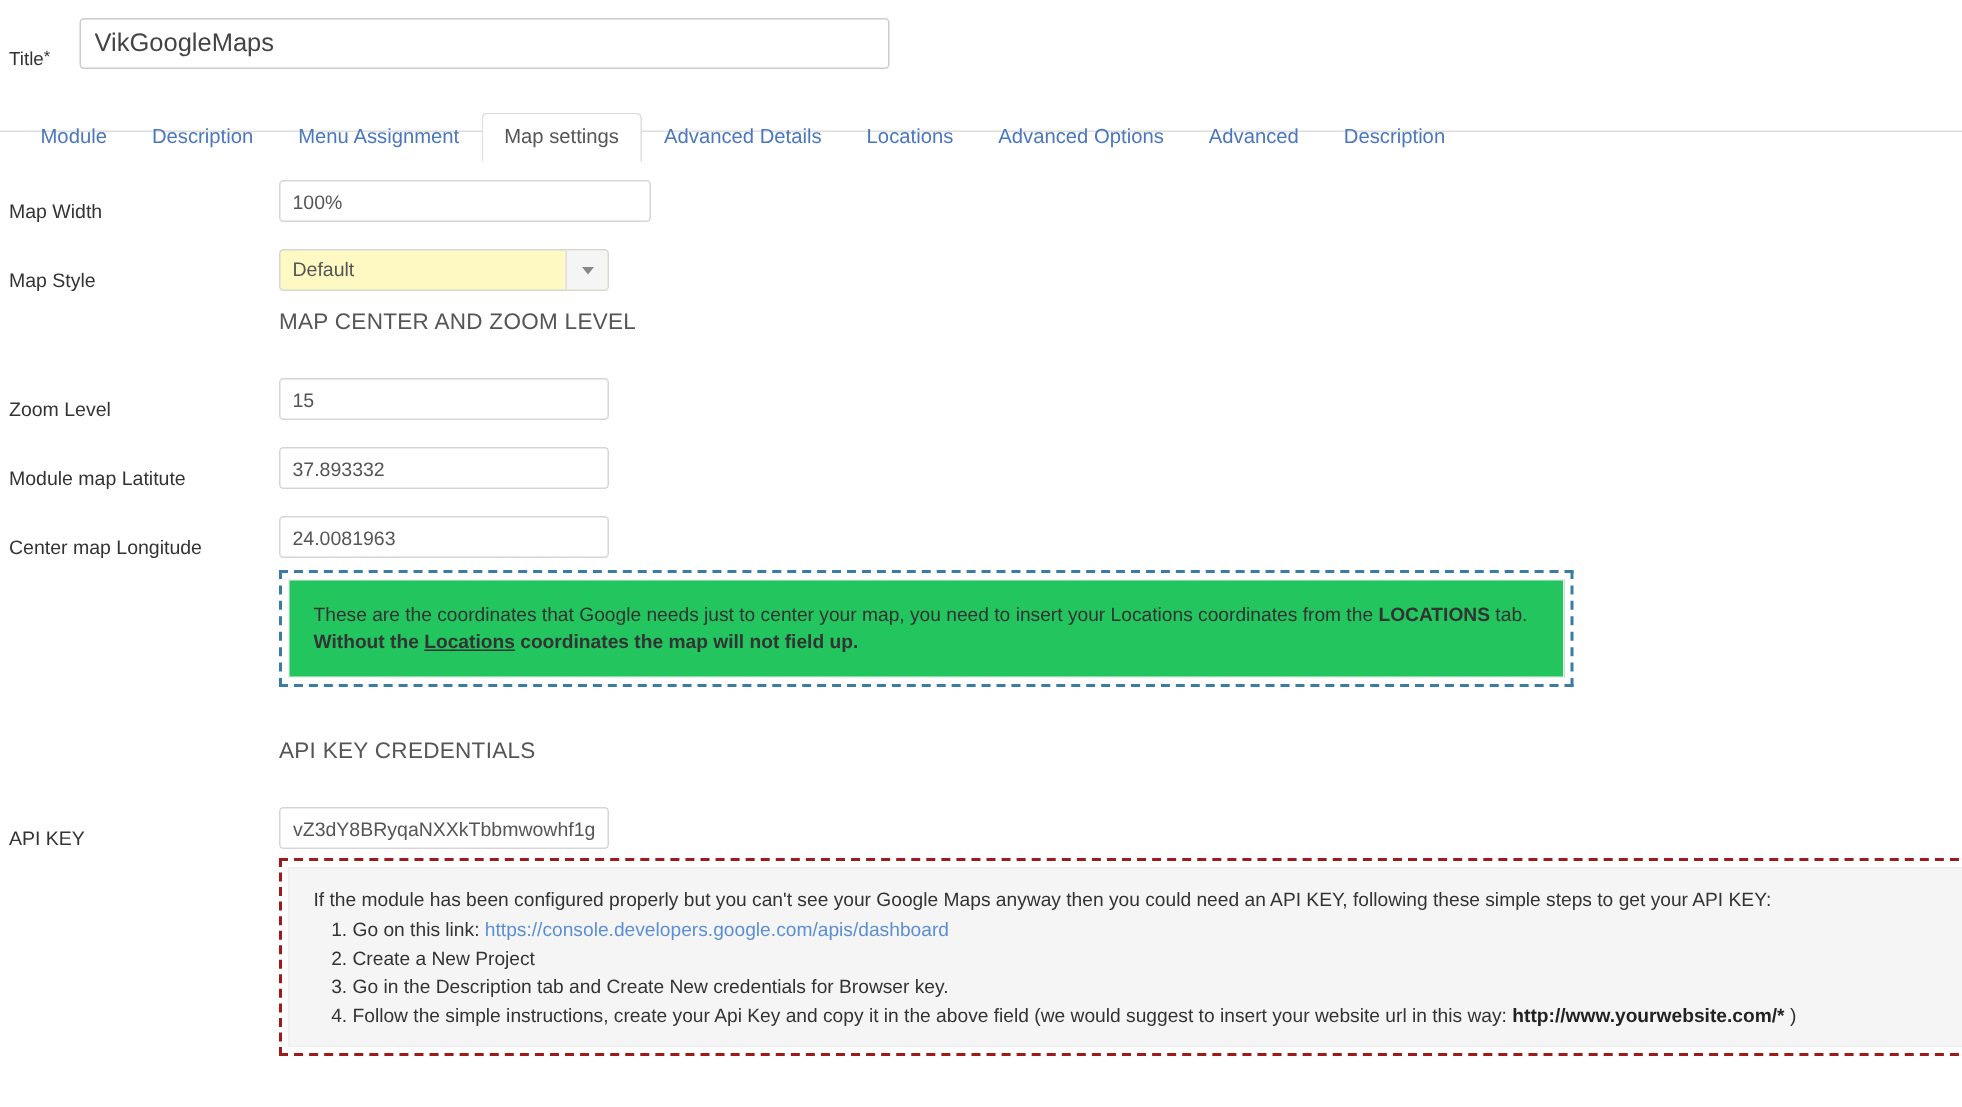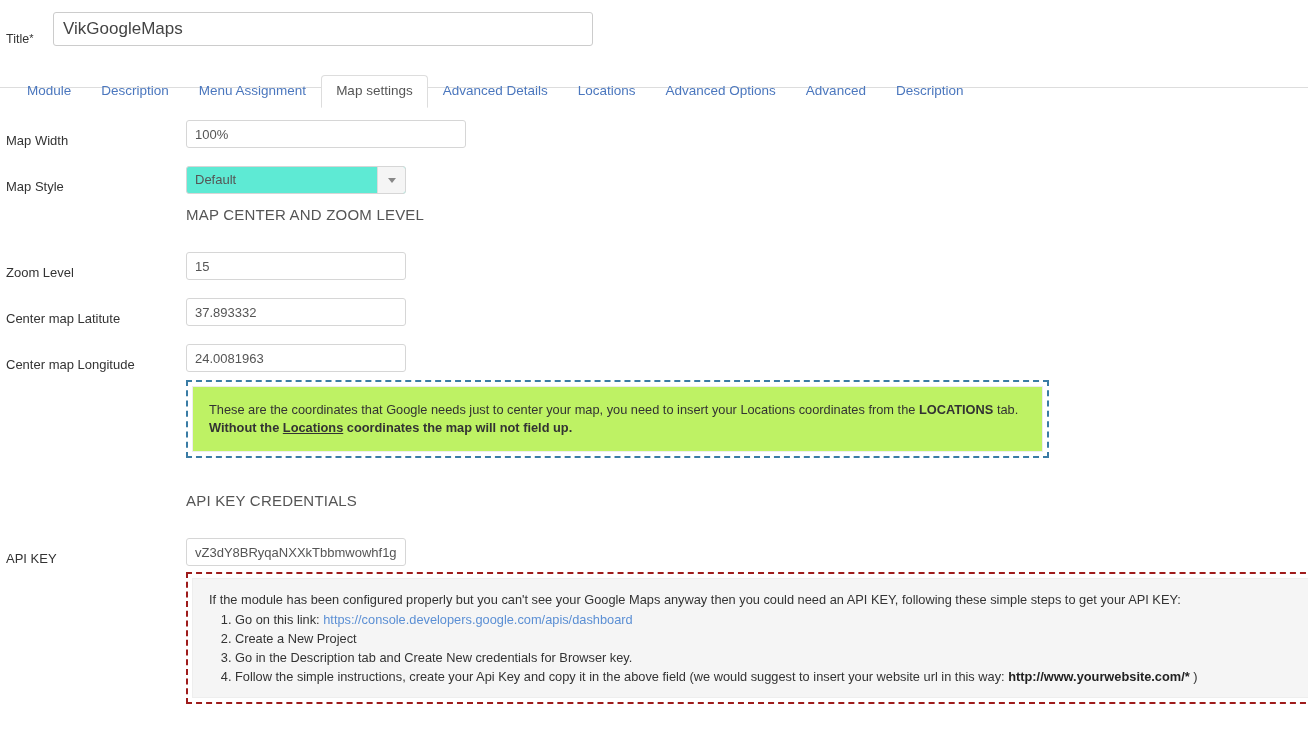--- a/index.html
+++ b/index.html
@@ -104,32 +104,32 @@
     box-sizing: border-box;
     border: 1px solid #d6d6d6;
     border-radius: 3px;
     padding: 2px 8px;
     font-family: "Liberation Sans", sans-serif;
     font-size: 13px;
     color: #555555;
     background: #ffffff;
     outline: none;
   }
-  .w-wide { width: 280px; }
+  .w-wide { width: 248px; }
   .w-std  { width: 220px; }
 
   
   .select-box {
     display: flex;
     width: 220px;
     height: 28px;
     box-sizing: border-box;
     border: 1px solid #d6d6d6;
     border-radius: 3px;
-    background: #5eead4;
+    background: #fef9c3;
     overflow: hidden;
     cursor: pointer;
   }
   .select-value {
     flex: 1;
     padding: 5px 8px;
     font-size: 13px;
     color: #555555;
     white-space: nowrap;
     overflow: hidden;
@@ -166,21 +166,21 @@
 
   .alert-blue {
     border: 2px dashed #3a7ca5;
     background: #ffffff;
     padding: 4px;
     box-sizing: border-box;
     width: 863px;
     height: 78px;
   }
   .alert-blue-inner {
-    background: #bef264;
+    background: #22c55e;
     border: 1px solid #eeeeee;
     width: 100%;
     height: 100%;
     box-sizing: border-box;
     padding: 14px 16px;
     font-size: 12.8px;
     color: #333333;
     line-height: 18px;
   }
   .alert-blue-inner b { font-weight: bold; }
@@ -246,21 +246,21 @@
   </div>
 
   <div class="section-head">MAP CENTER AND ZOOM LEVEL</div>
 
   <div class="form-row">
     <div class="ctrl-label">Zoom Level</div>
     <input class="txt-input w-std" type="text" value="15" style="">
   </div>
 
   <div class="form-row">
-    <div class="ctrl-label">Center map Latitute</div>
+    <div class="ctrl-label">Module map Latitute</div>
     <input class="txt-input w-std" type="text" value="37.893332" style="">
   </div>
 
   <div class="form-row">
     <div class="ctrl-label">Center map Longitude</div>
     <input class="txt-input w-std" type="text" value="24.0081963" style="">
   </div>
 
   <div class="alert-wrap" style="margin-top:8px;">
     <div class="alert-blue">

